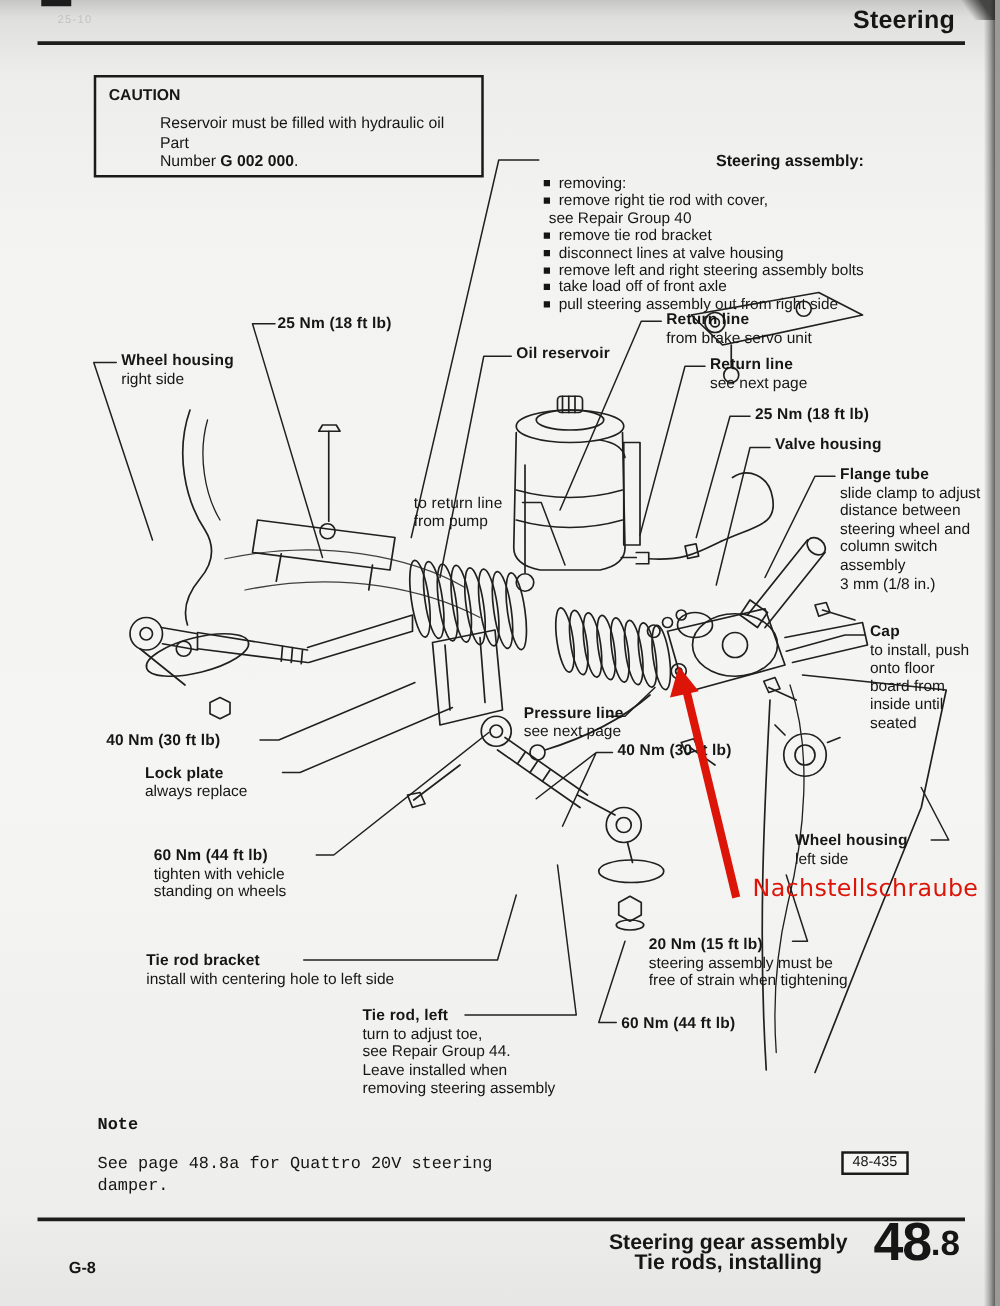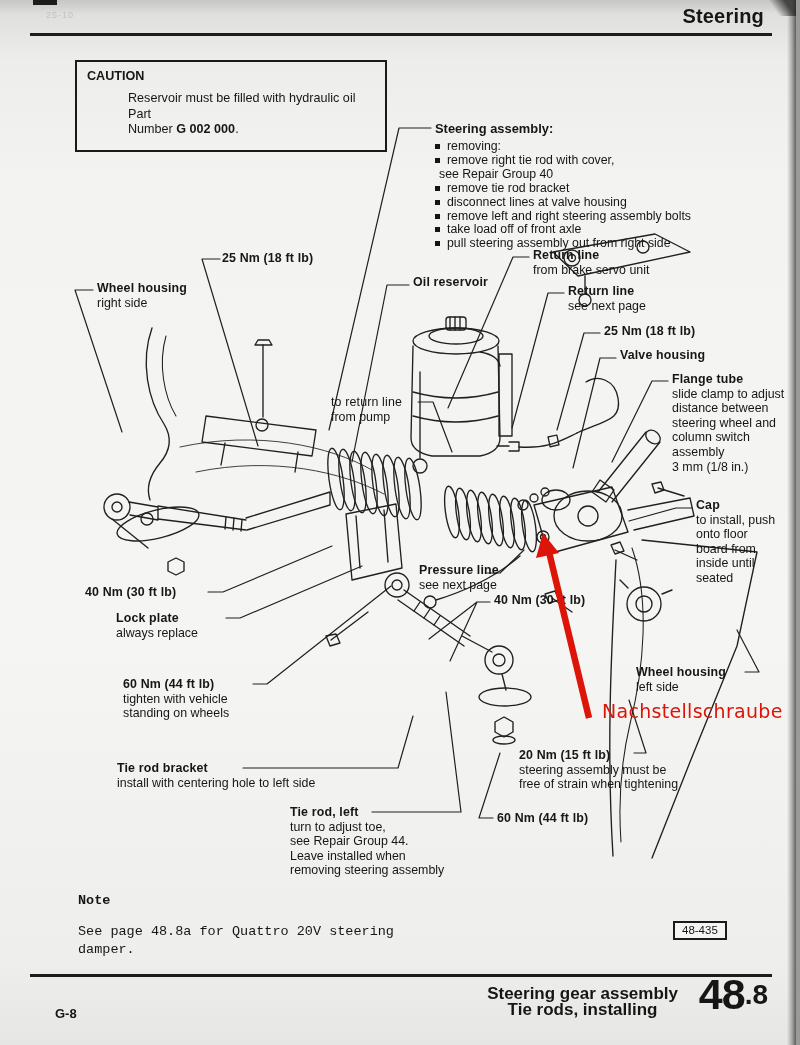--- a/index.html
+++ b/index.html
@@ -9,25 +9,25 @@
     font-family:"Liberation Sans",sans-serif;color:#161616;
   }
   .edge-right{position:absolute;right:0;top:0;width:9px;height:100%;
     background:linear-gradient(90deg,rgba(70,70,68,0) 0,rgba(70,70,68,.40) 55%,rgba(42,42,40,.72) 100%);}
   .corner-tr{position:absolute;right:0;top:0;width:34px;height:16px;
     background:linear-gradient(235deg,#454543 0 26%,rgba(69,69,67,0) 62%);}
   .corner-mark{position:absolute;left:33px;top:0;width:24px;height:5px;background:#1c1c1c;}
   .ghost{position:absolute;left:46px;top:10px;font-size:9px;color:rgba(40,40,40,.16);letter-spacing:1px;}
   .hdr-title{position:absolute;top:5px;right:32px;font-size:20px;font-weight:bold;letter-spacing:.2px;}
   .hdr-rule{position:absolute;left:30px;top:33px;width:742px;height:3px;background:#1d1d1b;}
-  .caution{position:absolute;left:75px;top:60px;width:288px;border:2px solid #1a1a1a;padding:7px 10px 12px;}
+  .caution{position:absolute;left:75px;top:60px;width:288px;border:2px solid #1a1a1a;padding:7px 10px 2px;}
   .caution-title{font-weight:bold;font-size:12.6px;margin-bottom:8px;}
   .caution-body{font-size:12.6px;line-height:15.5px;margin-left:41px;}
   .sa{position:absolute;left:435px;top:121px;font-size:12.3px;}
-  .sa-title{font-weight:bold;font-size:12.9px;margin-bottom:4px;}
+  .sa-title{font-weight:bold;font-size:12.9px;margin-bottom:4px;text-align:right;}
   .sa-item{display:flex;gap:7px;line-height:13.9px;align-items:flex-start;}
   .sq{width:5px;height:5px;background:#151515;margin-top:4px;flex:0 0 auto;}
   .sa-cont{margin-left:4px;line-height:13.9px;}
   .lbl{position:absolute;font-size:12.4px;line-height:14.6px;white-space:nowrap;}
   .lbl .t{font-weight:bold;letter-spacing:.15px;}
   .lbl.plain .t{font-weight:400;}
   .red-note{position:absolute;left:602px;top:700px;font-size:19px;font-weight:500;letter-spacing:.3px;
     font-family:"DejaVu Sans",sans-serif;z-index:6;}
   .note{position:absolute;left:78px;top:893px;font-family:"Liberation Mono","DejaVu Sans Mono",monospace;font-size:13.5px;}
   .note-title{font-weight:bold;margin-bottom:15px;}

